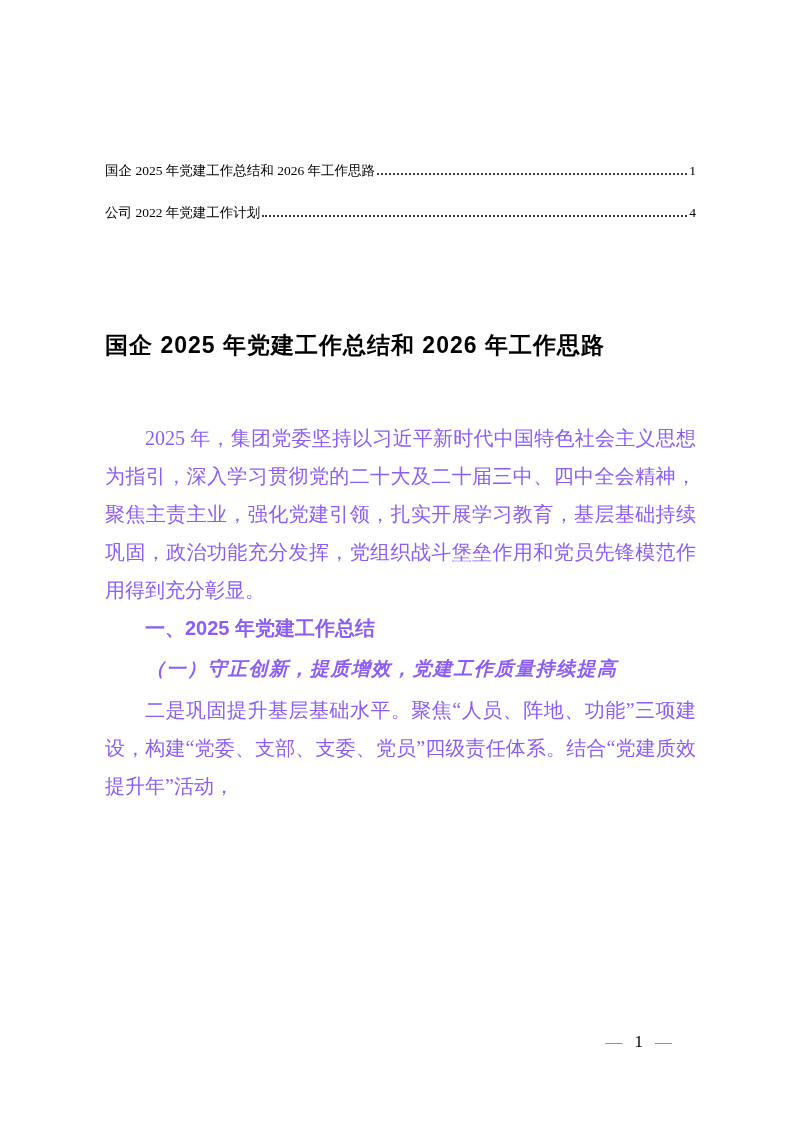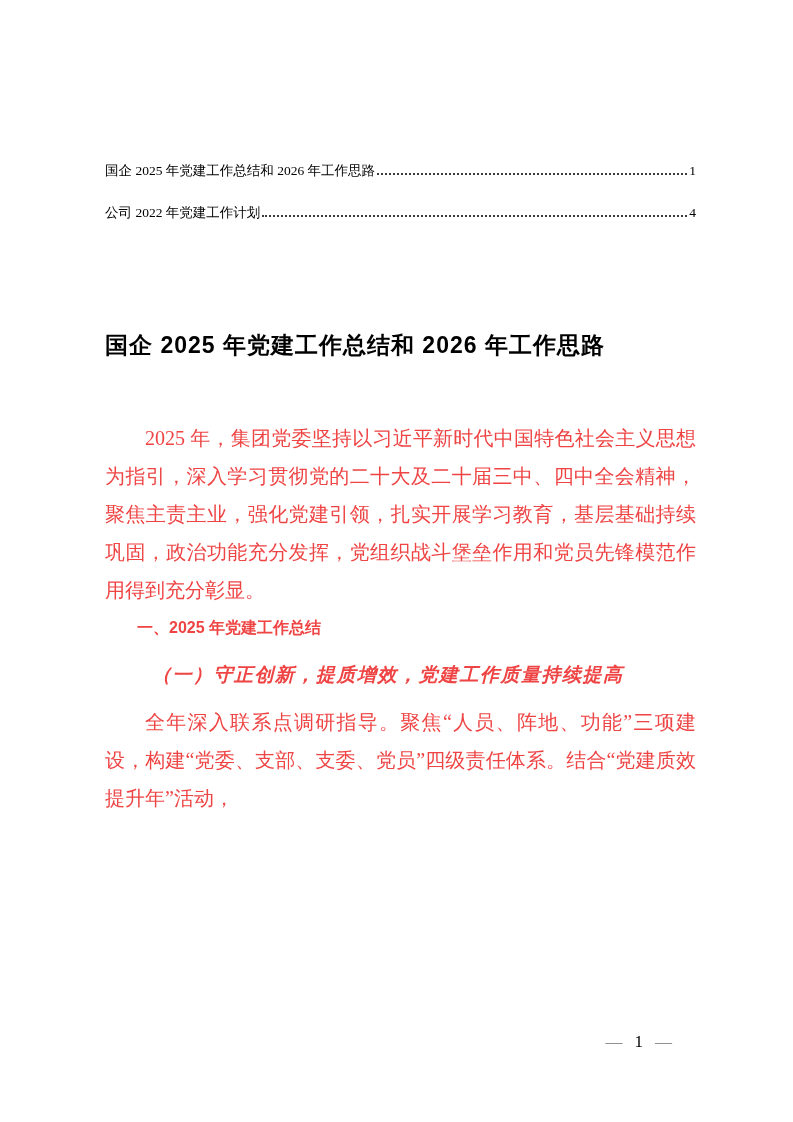--- a/index.html
+++ b/index.html
@@ -58,37 +58,37 @@
     color: #000;
   }
   .content {
     position: absolute;
     left: 105px;
     right: 97px;
     top: 419px;
     font-size: 20px;
     line-height: 38px;
     text-align: justify;
-    color: #ef4444;
+    color: #8b5cf6;
   }
   .content p {
     margin: 0;
     text-indent: 2em;
   }
   .sec-heading {
     margin: 0;
     text-indent: 2em;
     font-family: "Liberation Sans", "DejaVu Sans", sans-serif;
     font-weight: bold;
-    font-size: 16px;
+    font-size: 20px;
     line-height: 38px;
     text-align: left;
   }
   .sub-heading {
-    margin: 9px;
+    margin: 3px;
     text-indent: 2em;
     font-family: "Liberation Serif", "DejaVu Serif", serif;
     font-style: italic;
     font-weight: bold;
     font-size: 19px;
     line-height: 38px;
     letter-spacing: 1.5px;
     text-align: left;
   }
   
@@ -125,20 +125,20 @@
       <span class="toc-page">4</span>
     </div>
   </nav>
 
   <h1 class="doc-title">国企 2025 年党建工作总结和 2026 年工作思路</h1>
 
   <div class="content">
     <p>2025 年，集团党委坚持以习近平新时代中国特色社会主义思想为指引，深入学习贯彻党的二十大及二十届三中、四中全会精神，聚焦主责主业，强化党建引领，扎实开展学习教育，基层基础持续巩固，政治功能充分发挥，党组织战斗堡垒作用和党员先锋模范作用得到充分彰显。</p>
     <h2 class="sec-heading">一、2025 年党建工作总结</h2>
     <h3 class="sub-heading">（一）守正创新，提质增效，党建工作质量持续提高</h3>
-    <p>全年深入联系点调研指导。聚焦“人员、阵地、功能”三项建设，构建“党委、支部、支委、党员”四级责任体系。结合“党建质效提升年”活动，</p>
+    <p>二是巩固提升基层基础水平。聚焦“人员、阵地、功能”三项建设，构建“党委、支部、支委、党员”四级责任体系。结合“党建质效提升年”活动，</p>
   </div>
 
   <div class="footer">
     <span class="dash">—</span><span class="num">1</span><span class="dash">—</span>
   </div>
 
 </div>
 
 </body></html>

